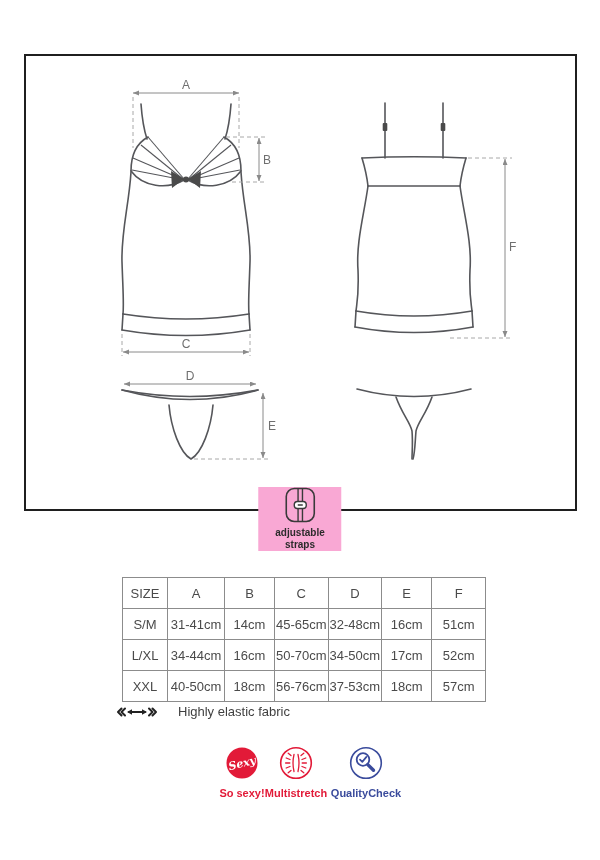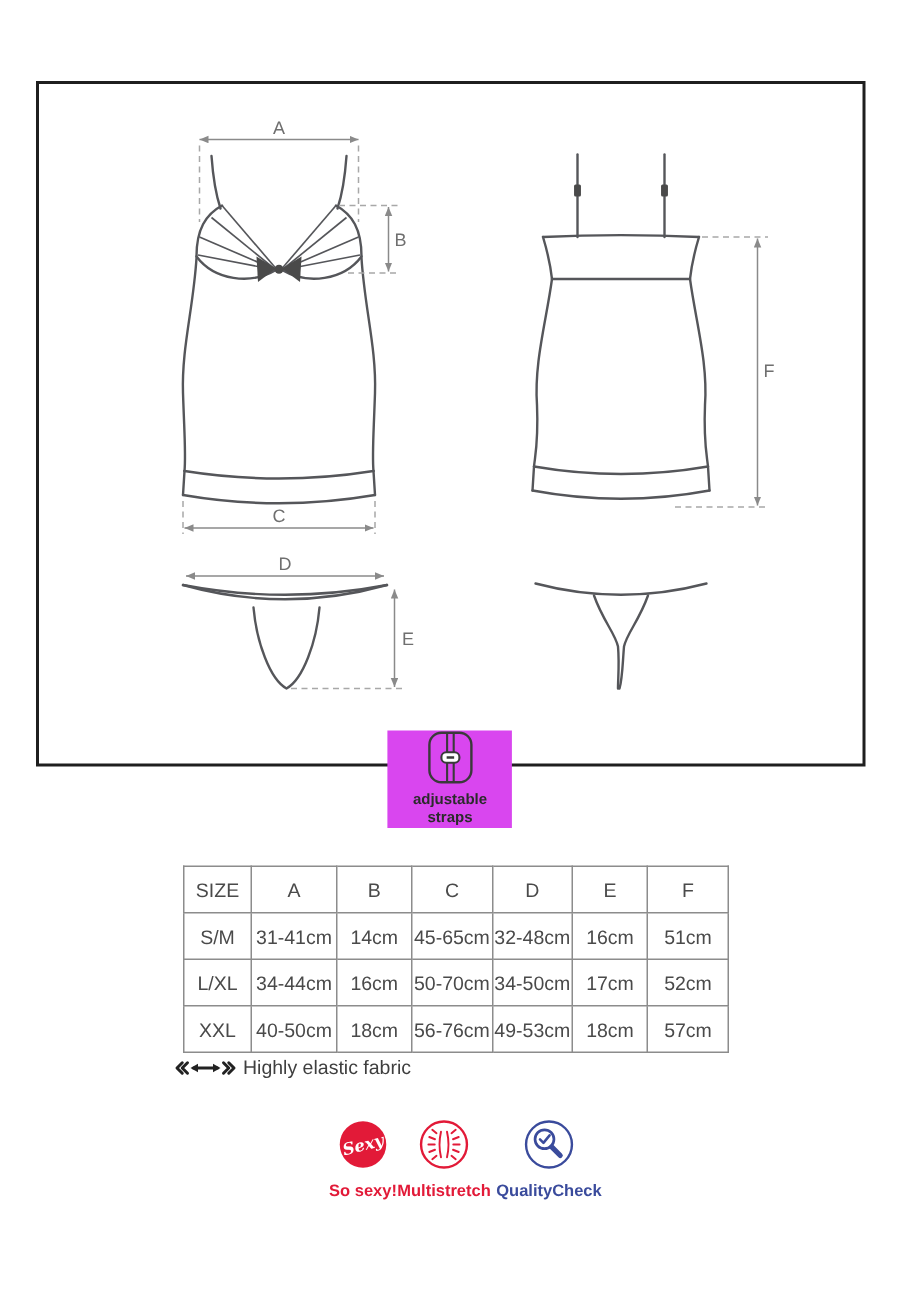--- a/index.html
+++ b/index.html
@@ -30,37 +30,37 @@
   svg.diagram { position:absolute; left:0; top:0; z-index:1; }
   .garment { stroke:#55565a; stroke-width:1.6; fill:none; stroke-linecap:round; }
   .thin    { stroke:#55565a; stroke-width:1.1; fill:none; }
   .dim     { stroke:#8a8a8a; stroke-width:1; fill:none; }
   .dash    { stroke:#a8a8a8; stroke-width:1; fill:none; stroke-dasharray:4 3; }
   .dimtext { font-family:"Liberation Sans", sans-serif; font-size:12px; fill:#6f6f6f; }
   .darkfill{ fill:#4a4a4a; stroke:none; }
   
   .straps {
     position:absolute; left:50%; top:487px; transform:translateX(-50%);
-    background:#d946ef; z-index:2; text-align:center; padding:0 17px;
+    background:#f9a8d4; z-index:2; text-align:center; padding:0 17px;
   }
   .straps .cap { font-size:10px; font-weight:bold; color:#2b2b2b; line-height:1.2; }
   
   table.sizes {
     position:absolute; left:122px; top:577px; border-collapse:collapse;
     table-layout:fixed; z-index:1;
   }
   table.sizes td, table.sizes th {
     border:1px solid #8c8c8c; height:31px; text-align:center; vertical-align:middle;
     font-size:13px; color:#4a4a4a; font-weight:normal; padding:0 1px;
     white-space:nowrap; overflow:hidden;
   }
   
   .elastic {
     position:absolute; left:116px; top:704px; display:flex; align-items:center;
-    gap:4px; z-index:1;
+    gap:20px; z-index:1;
   }
   .elastic .txt { font-size:13px; color:#3f3f3f; }
   
   .badge { position:absolute; top:746px; width:84px; text-align:center; z-index:1; }
   .badge .lbl { margin-top:3px; font-size:11px; font-weight:bold; line-height:1.1; }
   .badge-sexy   { left:200px; } .badge-sexy .lbl    { color:#e21a38;text-align:center; }
   .badge-multi  { left:254px; } .badge-multi .lbl   { color:#e21a38; }
   .badge-qual   { left:324px; } .badge-qual .lbl    { color:#3a4b9c; }
   .sexy-script {
     font-family:"DejaVu Serif", serif; font-style:italic; font-weight:bold;
@@ -231,21 +231,21 @@
       <td>50-70cm</td>
       <td>34-50cm</td>
       <td>17cm</td>
       <td>52cm</td>
     </tr>
     <tr>
       <td>XXL</td>
       <td>40-50cm</td>
       <td>18cm</td>
       <td>56-76cm</td>
-      <td>49-53cm</td>
+      <td>37-53cm</td>
       <td>18cm</td>
       <td>57cm</td>
     </tr>
   </tbody>
     </table>
 
   <div class="elastic">
     <svg width="42" height="14" viewBox="0 0 42 14">
       <g stroke="#222222" stroke-width="2" fill="none" stroke-linecap="round" stroke-linejoin="round">
         <path d="M9,3.5 L5.5,7 L9,10.5"></path>

